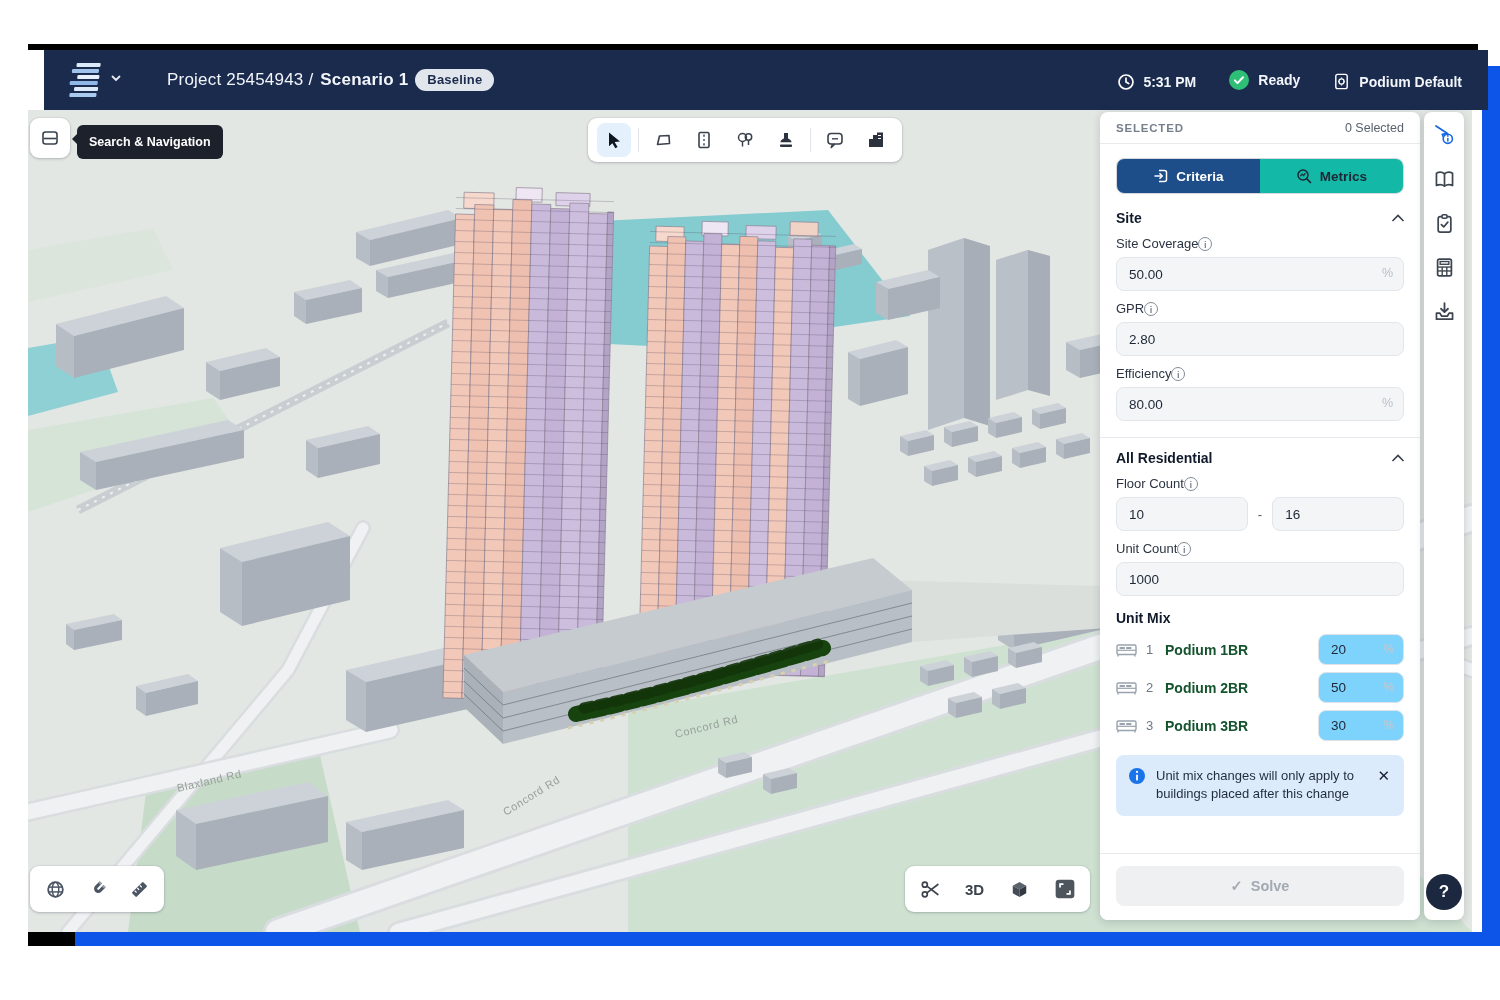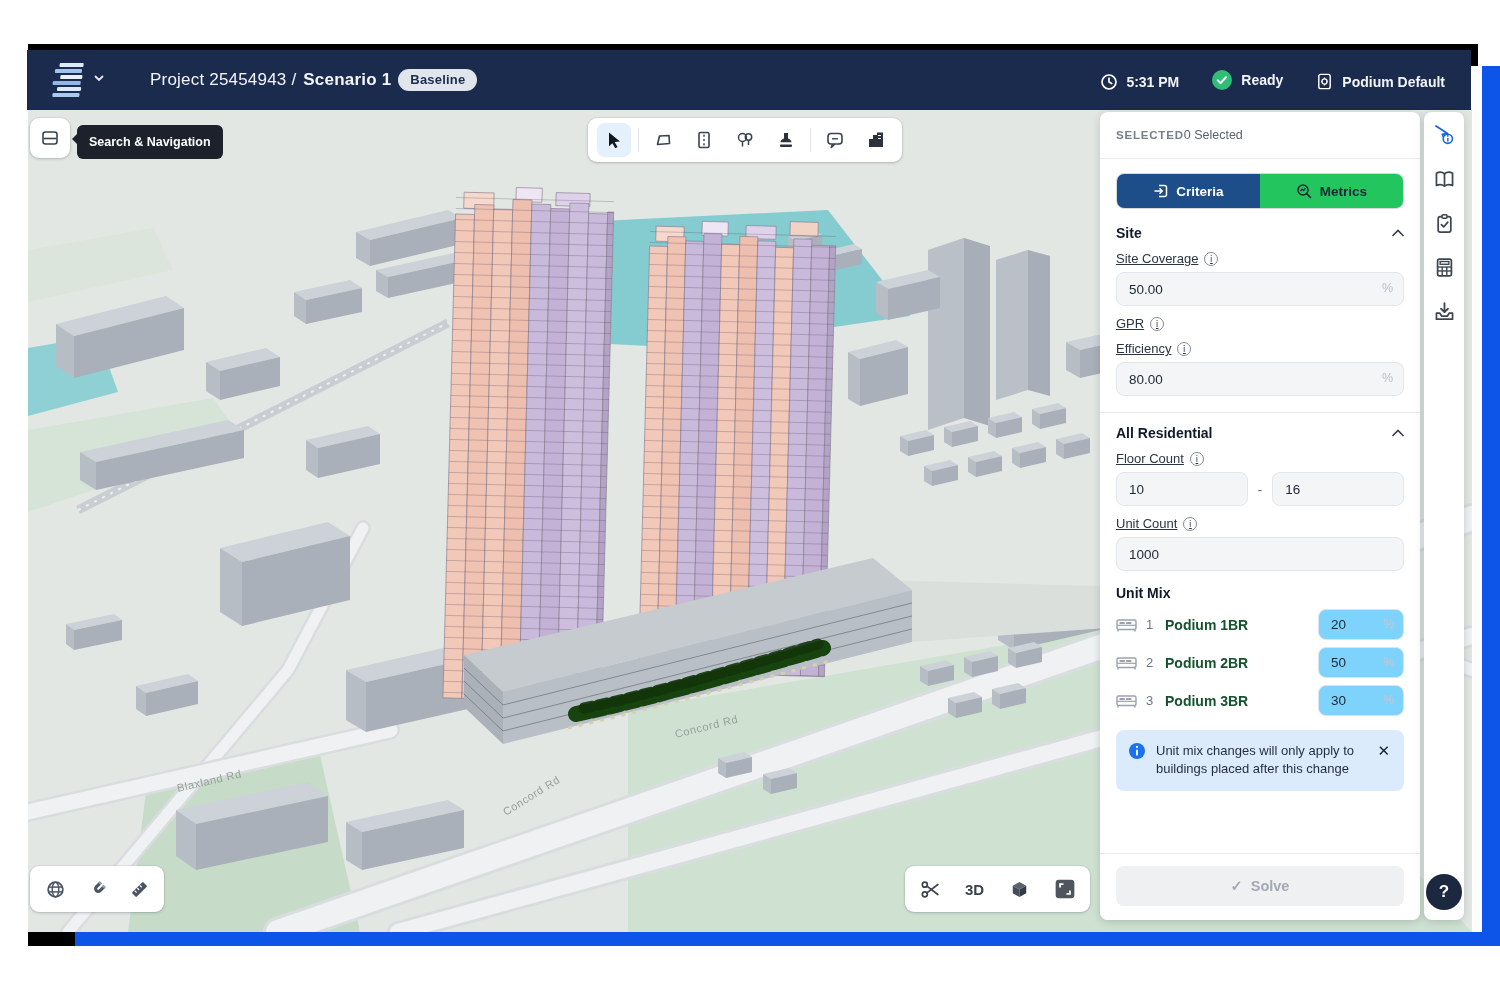--- a/index.html
+++ b/index.html
@@ -11,21 +11,21 @@
   }
   
   .frame-top-black   { position:absolute; left:28px; top:44px; width:1450px; height:6px; background:#000; }
   .frame-tr-black    { position:absolute; left:1448px; top:44px; width:30px; height:22px; background:#000; }
   .frame-right-blue  { position:absolute; left:1482px; top:66px; width:18px; height:866px; background:#0d55e8; }
   .frame-bottom-blue { position:absolute; left:75px; top:932px; width:1425px; height:14px; background:#0d55e8; }
   .frame-bl-black    { position:absolute; left:28px; top:932px; width:47px; height:14px; background:#000; }
 
   
   .header {
-    position:absolute; left:27px; top:50px; width:1444px; height:60px;
+    position:absolute; left:44px; top:50px; width:1444px; height:60px;
     background:#1b2b4d; display:flex; align-items:center; padding:0 26px; color:#fff;
   }
   .logo { display:flex; flex-direction:column; gap:2px; margin-right:10px; }
   .logo i { display:block; height:4px; border-radius:1px; }
   .chev-down { margin-right:44px; opacity:.9; }
   .header-title { font-size:17px; letter-spacing:.2px; color:#f2f5fa; display:flex; align-items:center; gap:7px; }
   .header-title .path { font-weight:500; }
   .header-title .scen { font-weight:700; }
   .badge {
     background:#e1e6ed; color:#1b2b4d; font-size:13px; font-weight:600;
@@ -59,30 +59,30 @@
   .bl-toolbar { left:30px; top:866px; height:46px; display:flex; align-items:center; gap:8px; padding:0 8px; }
   .view-toolbar { left:905px; top:866px; height:46px; display:flex; align-items:center; gap:12px; padding:0 8px; }
   .mode-3d { font-size:15px; font-weight:700; color:#3c434d; padding:0 6px; }
 
   
   .panel {
     position:absolute; left:1100px; top:112px; width:320px; height:808px;
     background:#fff; border-radius:8px; box-shadow:0 2px 8px rgba(20,30,50,.18);
     display:flex; flex-direction:column; overflow:hidden;
   }
-  .sel-row { height:47px; flex:none; display:flex; align-items:center; padding:4px 16px; border-bottom:1px solid #e8eaee; }
+  .sel-row { height:32px; flex:none; display:flex; align-items:center; justify-content:space-between; padding:4px 16px; border-bottom:1px solid #e8eaee; }
   .sel-label { font-size:11.5px; font-weight:700; letter-spacing:.8px; color:#767f8c; }
   .sel-count { font-size:12.5px; color:#59626e; }
   .panel-body { flex:1; overflow:hidden; padding:14px 16px 0; }
   .tabs { display:flex; border:1px solid #d4d9e0; border-radius:8px; overflow:hidden; height:36px; margin-bottom:16px; }
-  .tabbtn { flex:1; display:flex; align-items:center; justify-content:center; gap:7px; font-size:13.5px; font-weight:700; cursor:pointer; background:#22c55e; color:#1d2736; }
+  .tabbtn { flex:1; display:flex; align-items:center; justify-content:center; gap:7px; font-size:13.5px; font-weight:700; cursor:pointer; background:#14b8a6; color:#1d2736; }
   .tabbtn.active { background:#1d4e89; color:#fff; }
   .sec-title-row { display:flex; align-items:center; justify-content:space-between; margin:6px 0 10px; cursor:pointer; }
   .sec-title { font-size:14px; font-weight:700; color:#101a2b; }
-  .field-label { display:flex; align-items:center; gap:6px; font-size:13px; color:#2b3442; margin:10px 0 6px;text-decoration:underline; }
+  .field-label { display:flex; align-items:flex-end; font-size:13px; color:#2b3442; margin:10px 0 6px; }
   .info-i {
     width:14px; height:14px; border:1.3px solid #828b98; border-radius:50%; color:#828b98;
     font-size:9.5px; font-weight:700; display:inline-flex; align-items:center; justify-content:center; font-style:normal;
   }
   .inputbox { position:relative; }
   .inputbox input {
     width:100%; height:34px; border:1px solid #e2e5ea; background:#f3f5f7; border-radius:8px;
     font:13.5px "Liberation Sans", sans-serif; color:#1d2736; padding:0 26px 0 12px; outline:none;
   }
   .inputbox .sfx { position:absolute; right:11px; top:9px; font-size:12.5px; color:#b7bec8; }
@@ -562,20 +562,24 @@
     </div>
     <div class="inputbox">
       <input readonly="" value="50.00" style="">
       <span class="sfx">%</span>
     </div>
 
     <div class="field-label">
       <span>GPR</span>
       <span class="info-i">i</span>
     </div>
+    <div class="inputbox">
+      <input readonly="" value="2.80" style="">
+      <span class="sfx"></span>
+    </div>
 
     <div class="field-label">
       <span>Efficiency</span>
       <span class="info-i">i</span>
     </div>
     <div class="inputbox">
       <input readonly="" value="80.00" style="">
       <span class="sfx">%</span>
     </div>
 

